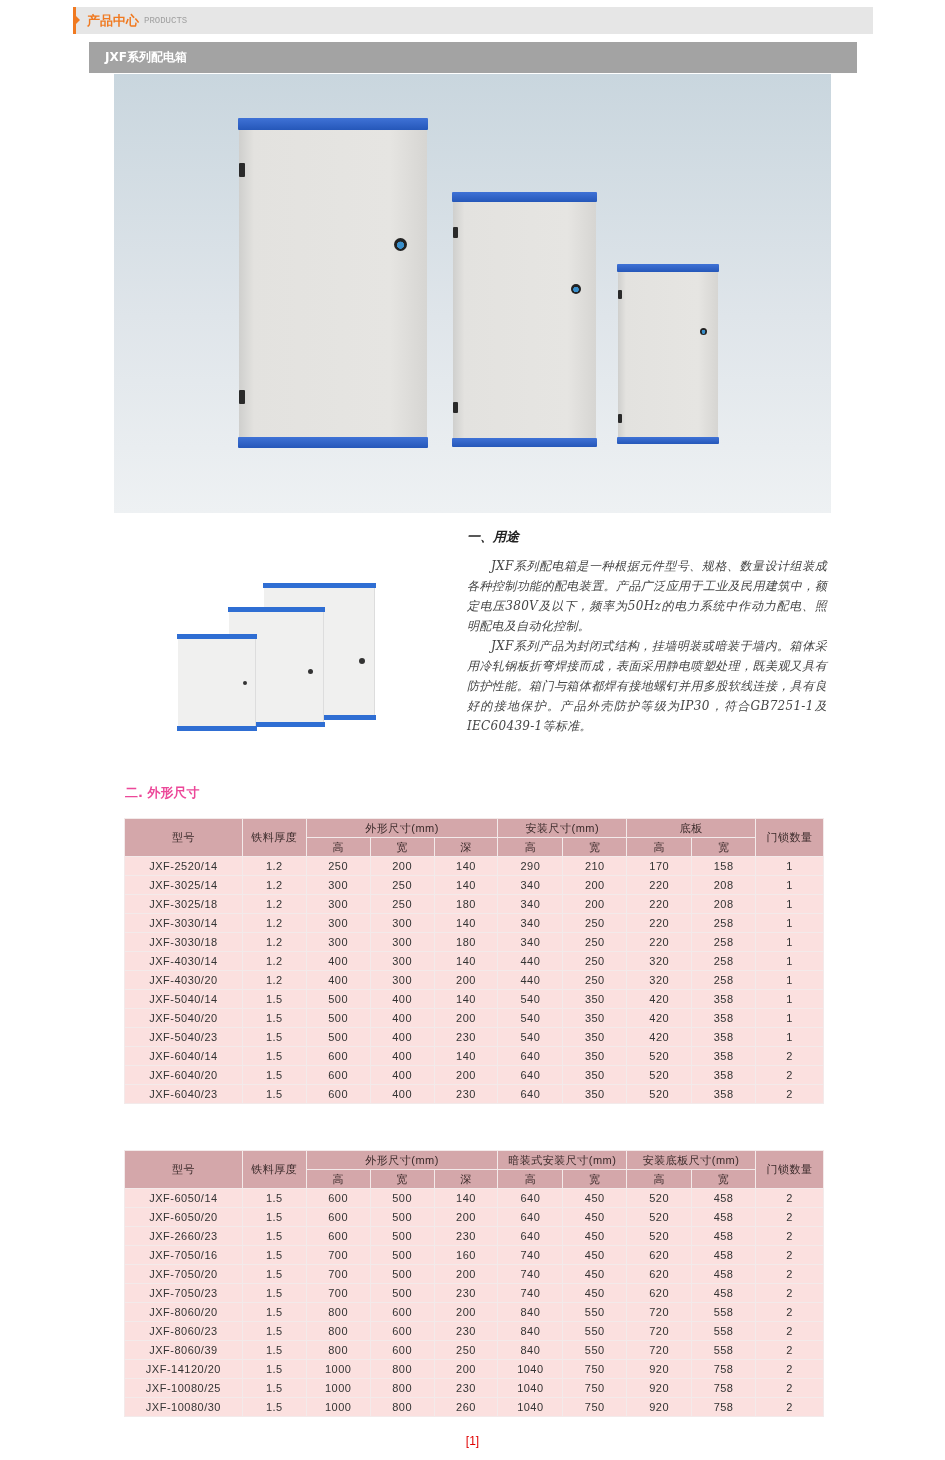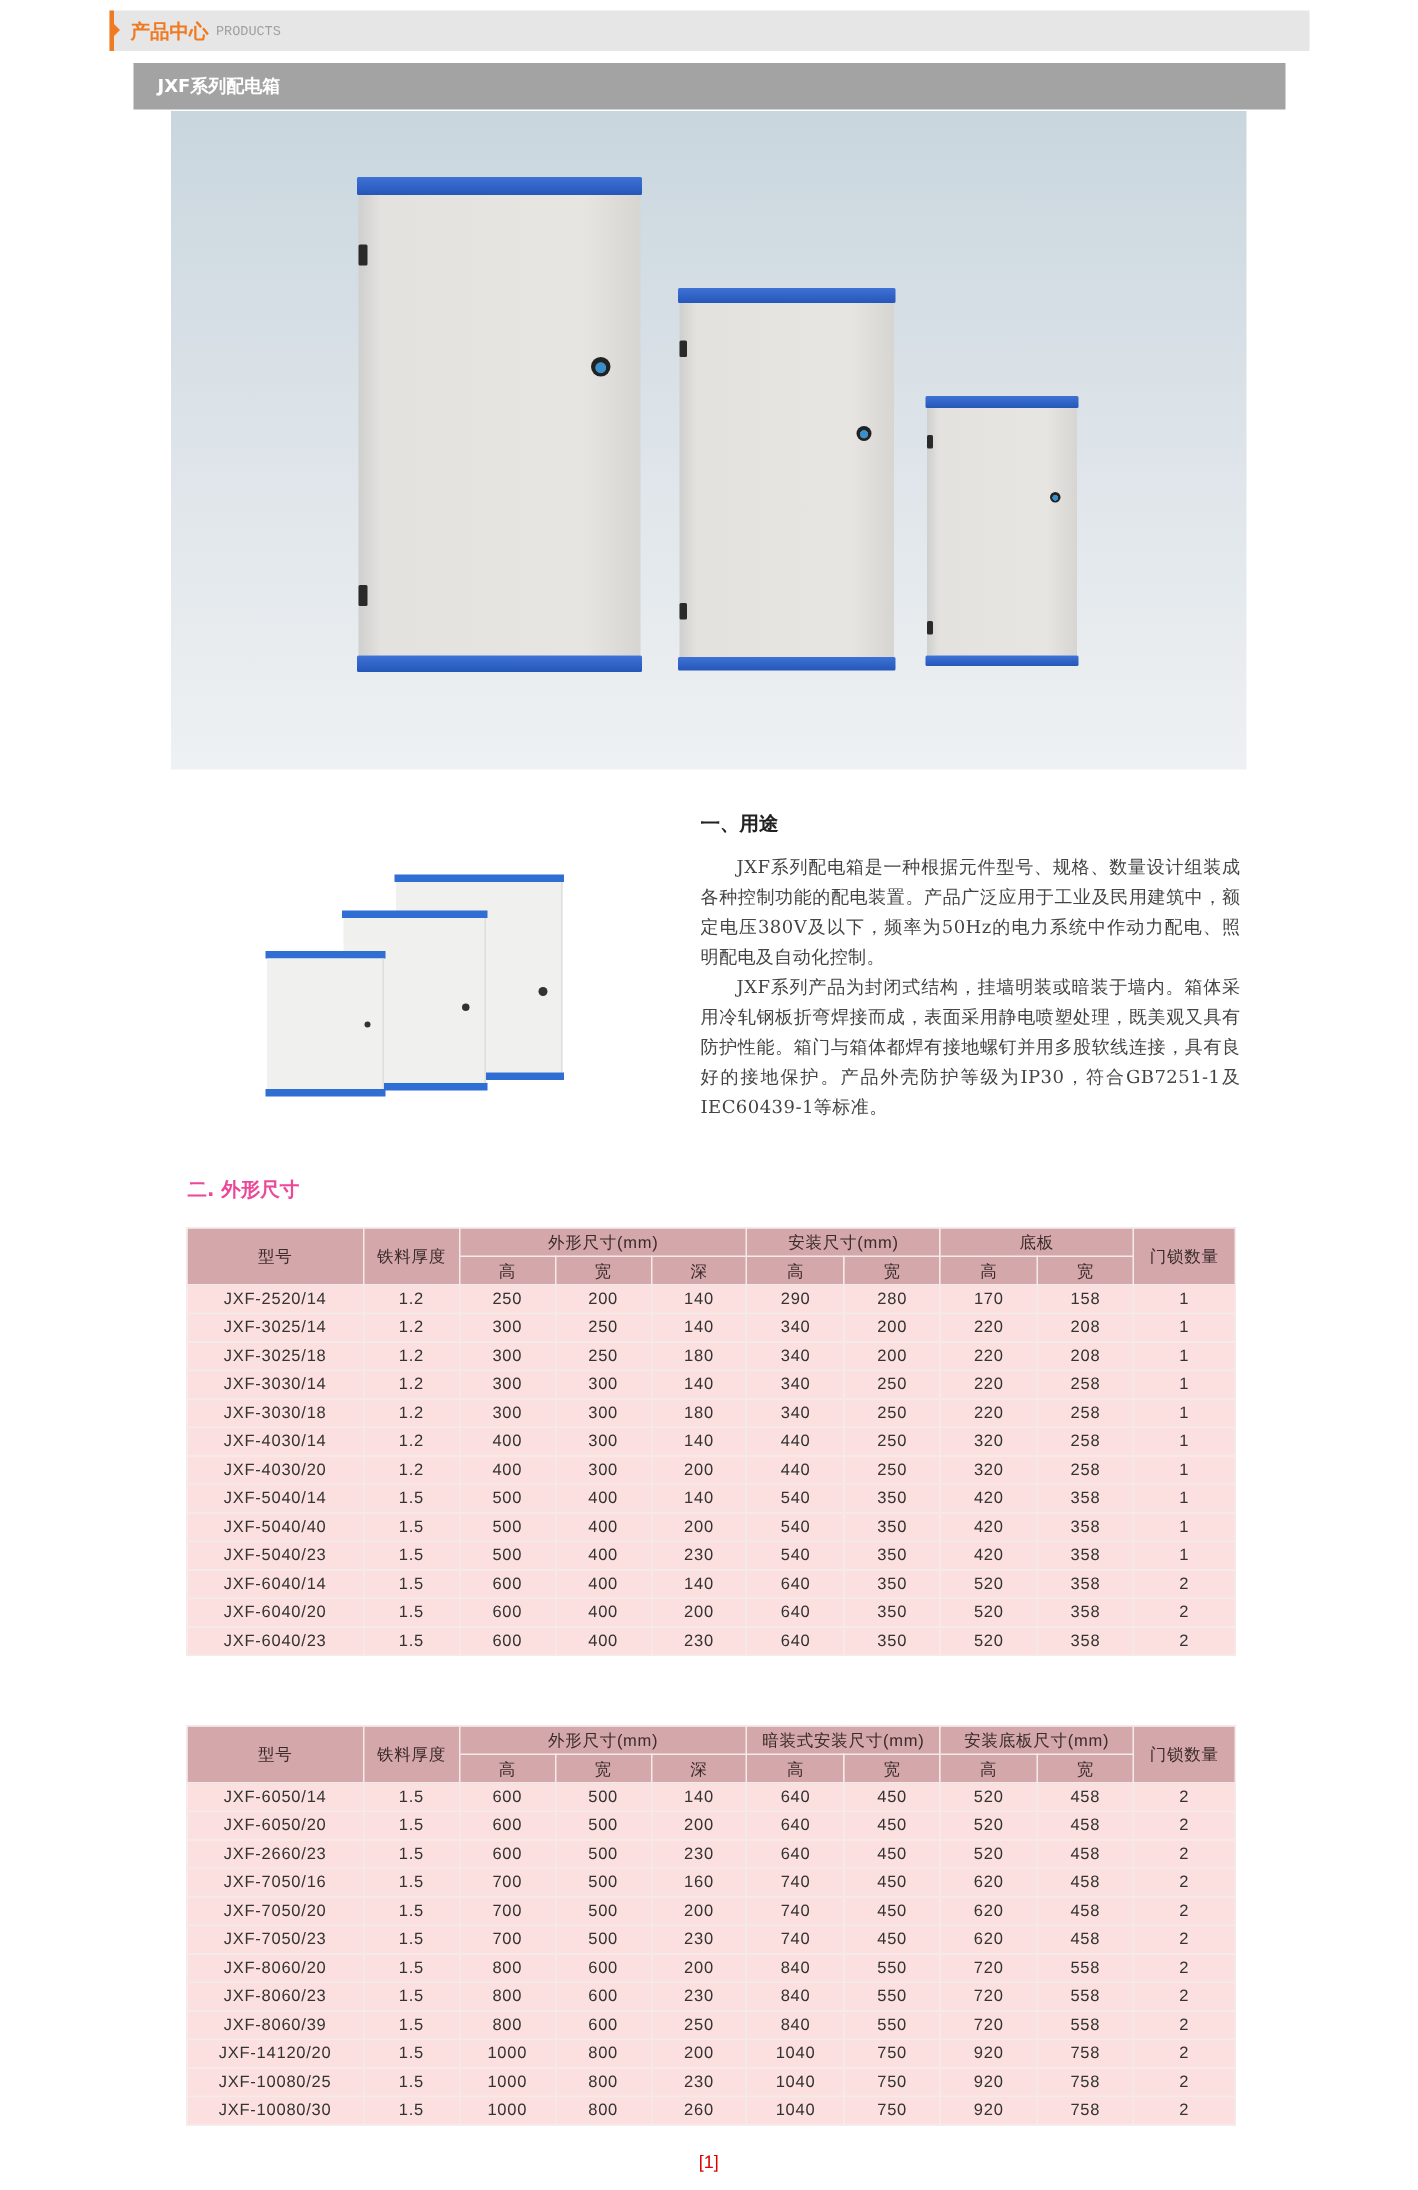--- a/index.html
+++ b/index.html
@@ -34,21 +34,21 @@
   .cab .body { position: absolute; left: 1px; right: 1px; background: linear-gradient(90deg,#cfcfcd,#e3e2df 8%,#e6e5e2 80%,#d6d5d2); }
   .cab .hinge { position: absolute; background: #2a2a2a; border-radius: 1px; }
   .cab .lock { position: absolute; border-radius: 50%; background: radial-gradient(circle at 50% 55%, #3a8fcb 0 35%, #222 40% 100%); }
 
   .thumb { position: absolute; left: 170px; top: 575px; width: 220px; height: 170px; }
   .tcab { position: absolute; }
   .tcab .top, .tcab .bot { position: absolute; left: 0; right: 0; height: 5px; background: #2f6ed3; }
   .tcab .body { position: absolute; left: 1px; right: 1px; background: #f0f0ef; box-shadow: inset -1px 0 0 #ddd; }
   .tcab .lock { position: absolute; width: 5px; height: 5px; border-radius: 50%; background: #333; }
 
-  .usage { position: absolute; left: 467px; top: 540px; width: 360px; }
+  .usage { position: absolute; left: 467px; top: 528px; width: 360px; font-style: italic; }
   .usage h3 { font-size: 13px; font-weight: bold; color: #222; margin-bottom: 10px; }
   .usage p { font-family: "DejaVu Serif", "Liberation Serif", serif; font-size: 12px; line-height: 20px; color: #444; text-indent: 2em; text-align: justify; letter-spacing: 0.3px; }
 
   .dims-title { position: absolute; left: 125px; top: 784px; font-size: 13px; font-weight: bold; color: #ec4899; }
 
   table.spec {
     position: absolute; left: 124px; width: 700px; border-collapse: collapse;
     font-family: "Liberation Sans", sans-serif; font-size: 11px; color: #333; letter-spacing: 0.5px;
   }
   table.spec th, table.spec td { border: 1px solid #f3eaea; text-align: center; }
@@ -165,21 +165,21 @@
     </tr>
   </thead>
   <tbody>
       <tr>
         <td>JXF-2520/14</td>
         <td>1.2</td>
         <td>250</td>
         <td>200</td>
         <td>140</td>
         <td>290</td>
-        <td>280</td>
+        <td>210</td>
         <td>170</td>
         <td>158</td>
         <td>1</td>
       </tr>
       <tr>
         <td>JXF-3025/14</td>
         <td>1.2</td>
         <td>300</td>
         <td>250</td>
         <td>140</td>
@@ -255,21 +255,21 @@
         <td>500</td>
         <td>400</td>
         <td>140</td>
         <td>540</td>
         <td>350</td>
         <td>420</td>
         <td>358</td>
         <td>1</td>
       </tr>
       <tr>
-        <td>JXF-5040/40</td>
+        <td>JXF-5040/20</td>
         <td>1.5</td>
         <td>500</td>
         <td>400</td>
         <td>200</td>
         <td>540</td>
         <td>350</td>
         <td>420</td>
         <td>358</td>
         <td>1</td>
       </tr>

